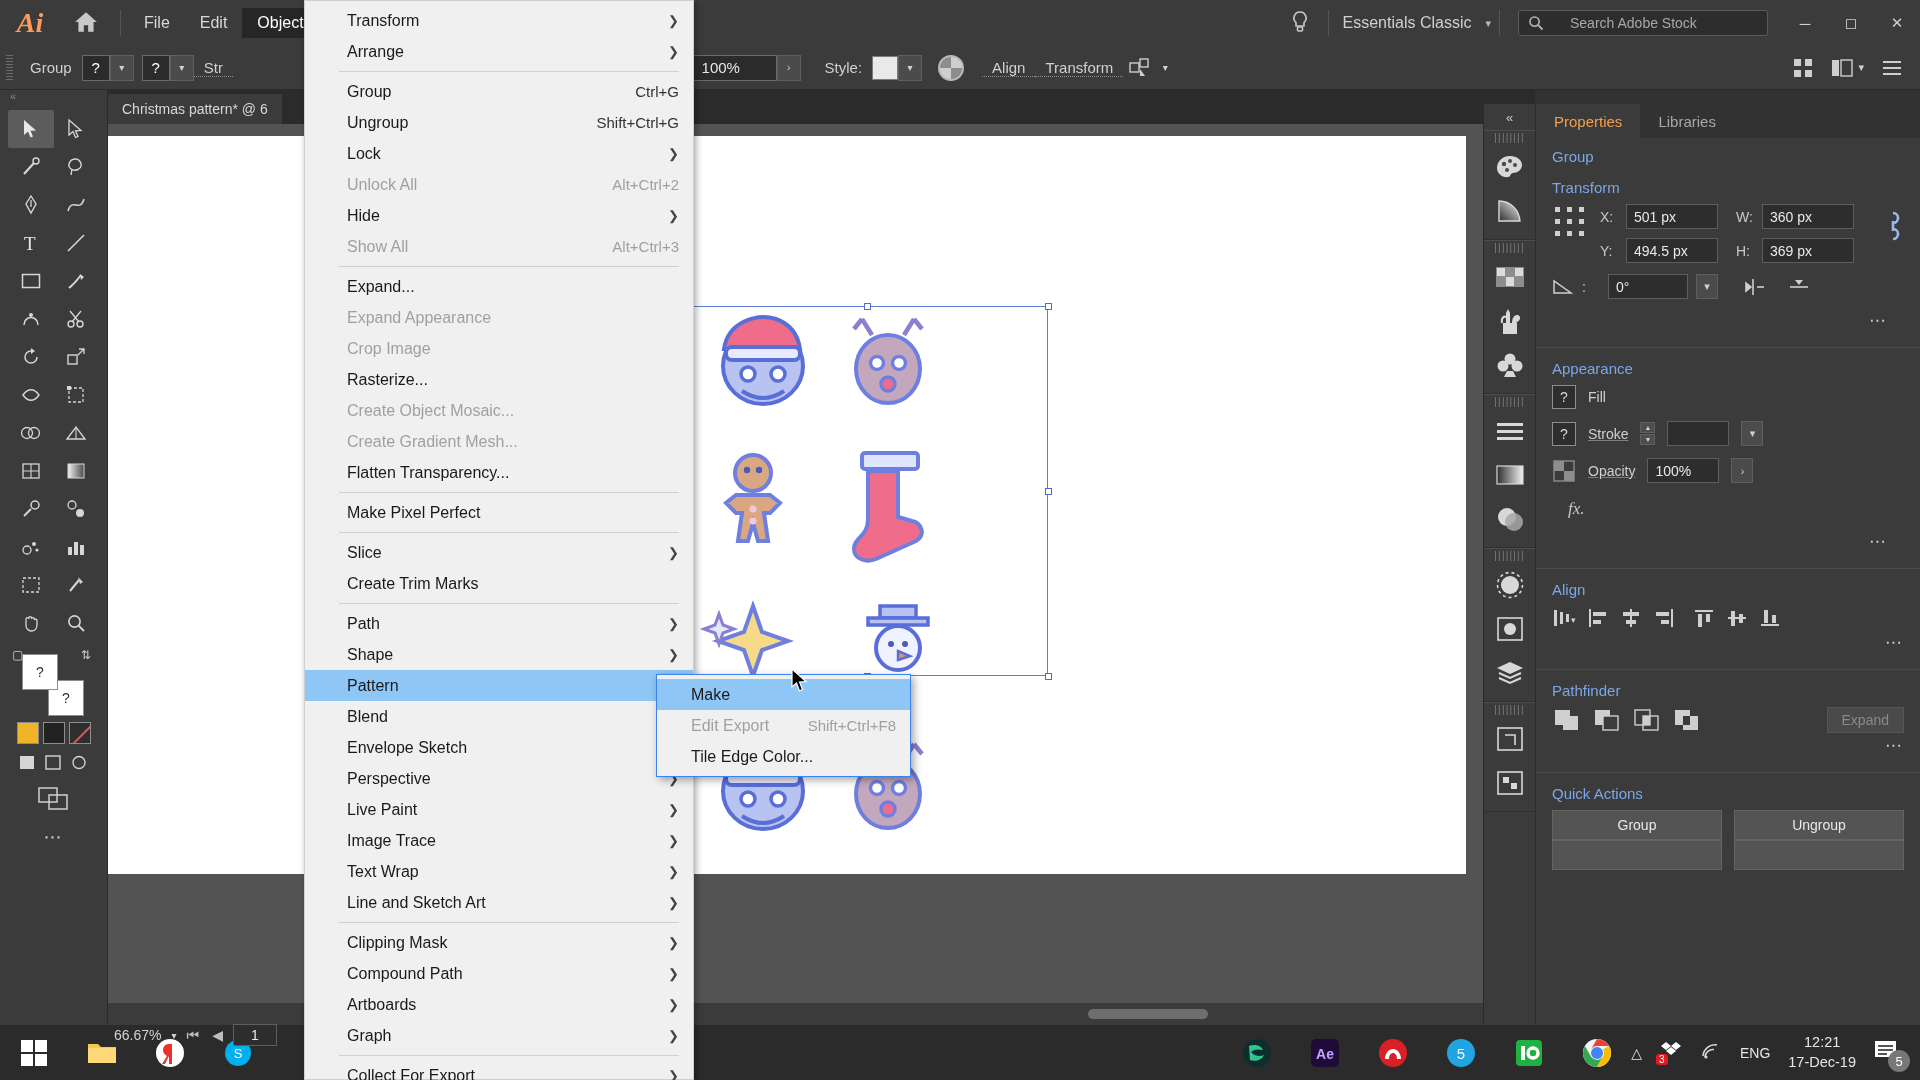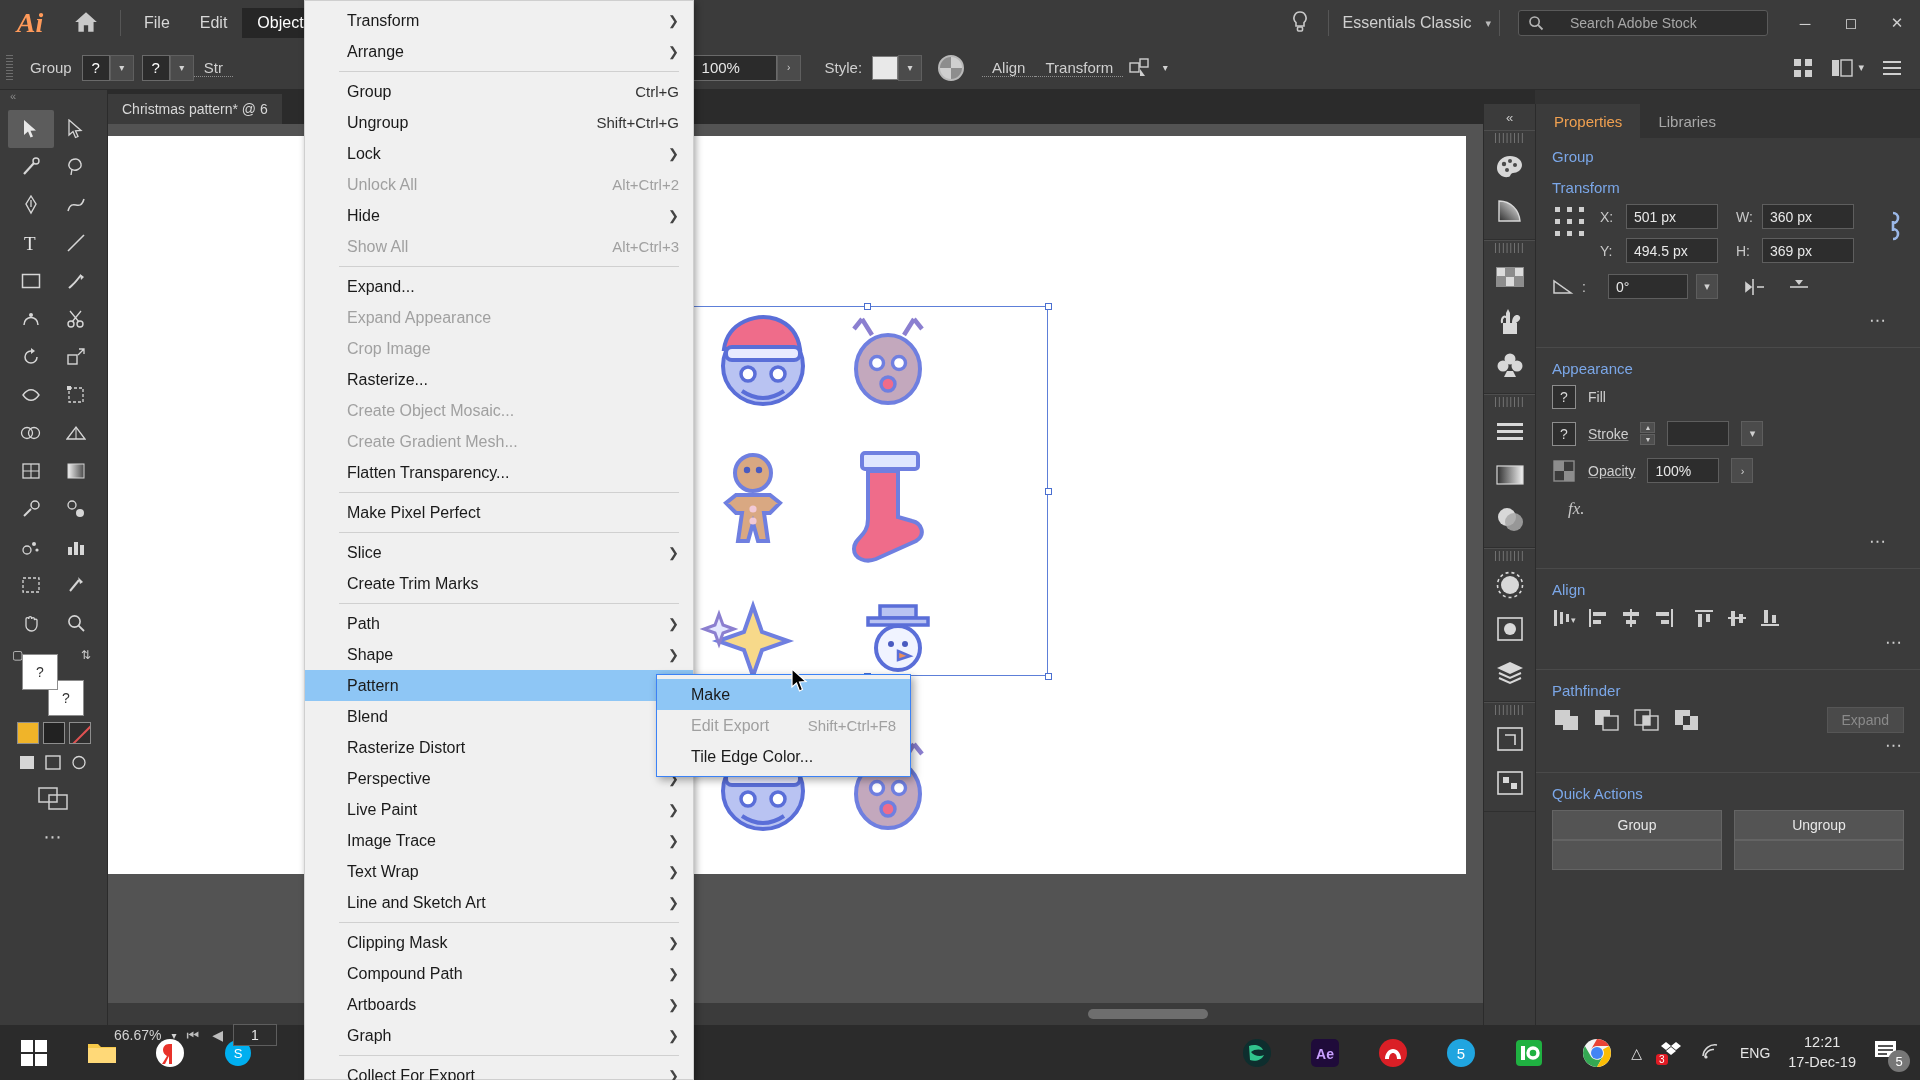--- a/index.html
+++ b/index.html
@@ -1032,21 +1032,21 @@
       </div>
       <div class="mrow hl">
         <span>Pattern</span>
         <span class="arrow">❯</span>
       </div>
       <div class="mrow">
         <span>Blend</span>
         <span class="arrow">❯</span>
       </div>
       <div class="mrow">
-        <span>Rasterize Distort</span>
+        <span>Envelope Sketch</span>
         <span class="arrow">❯</span>
       </div>
       <div class="mrow">
         <span>Perspective</span>
         <span class="arrow">❯</span>
       </div>
       <div class="mrow">
         <span>Live Paint</span>
         <span class="arrow">❯</span>
       </div>

